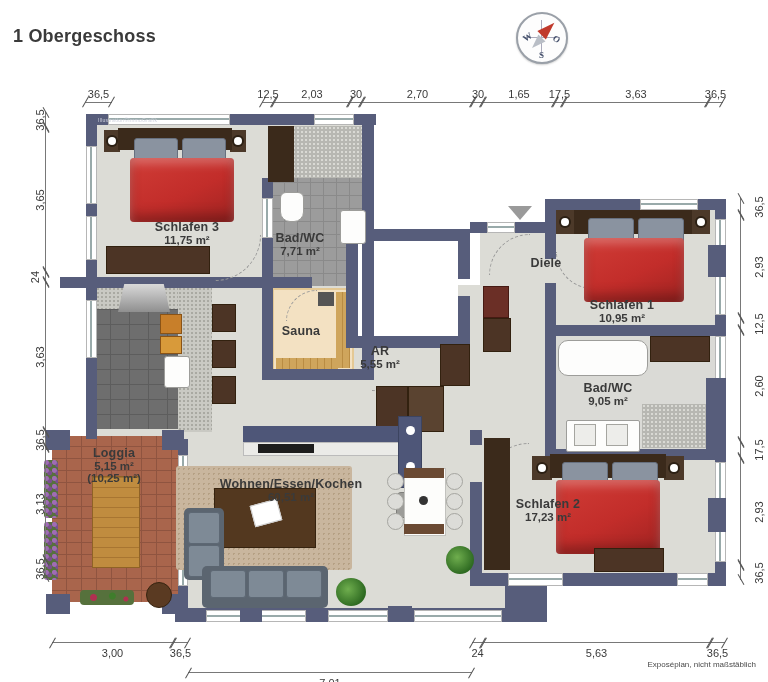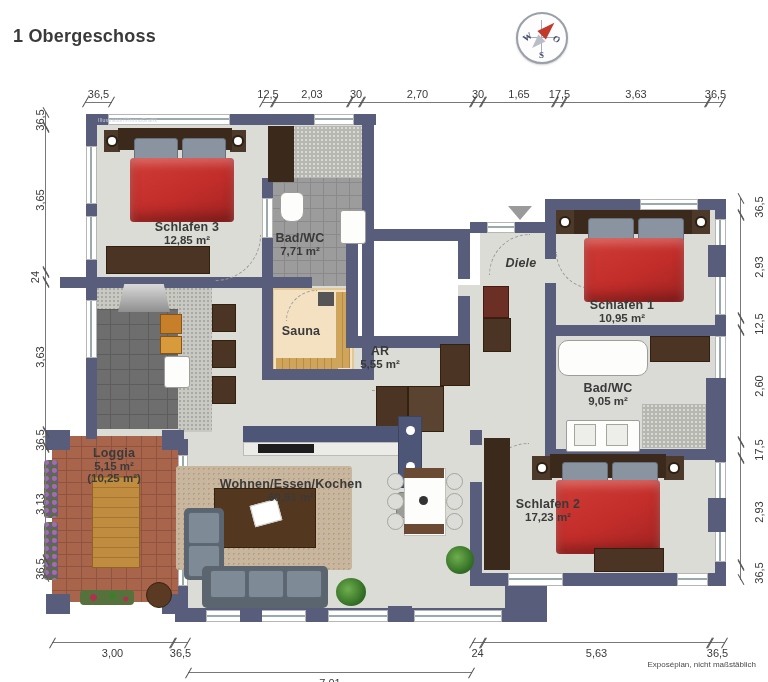--- a/index.html
+++ b/index.html
@@ -285,30 +285,30 @@
     </div>
   <div class="head" style="left:550px;top:454px;width:116px;height:24px;"></div>
   <div class="pillow" style="left:562px;top:462px;width:44px;height:28px;"></div>
   <div class="pillow" style="left:612px;top:462px;width:44px;height:28px;"></div>
   <div class="abs bed" style="left:556px;top:480px;width:104px;height:74px;"></div>
   <div class="abs head" style="left:484px;top:438px;width:26px;height:132px;"></div>
   <div class="abs brown" style="left:594px;top:548px;width:68px;height:22px;"></div>
 
   <div class="room-label" style="left:187px;top:220px;">
     <div class="nm">Schlafen 3</div>
-    <div class="ar">12,85 m²</div>
+    <div class="ar">11,75 m²</div>
   </div>
   <div class="room-label" style="left:300px;top:231px;">
     <div class="nm">Bad/WC</div>
     <div class="ar">7,71 m²</div>
   </div>
   <div class="room-label" style="left:301px;top:324px;">
     <div class="nm">Sauna</div>
   </div>
-  <div class="room-label" style="left:521px;top:256px;font-style:italic;">
+  <div class="room-label" style="left:546px;top:256px;">
     <div class="nm">Diele</div>
   </div>
   <div class="room-label" style="left:622px;top:298px;">
     <div class="nm">Schlafen 1</div>
     <div class="ar">10,95 m²</div>
   </div>
   <div class="room-label" style="left:380px;top:344px;">
     <div class="nm">AR</div>
     <div class="ar">5,55 m²</div>
   </div>

